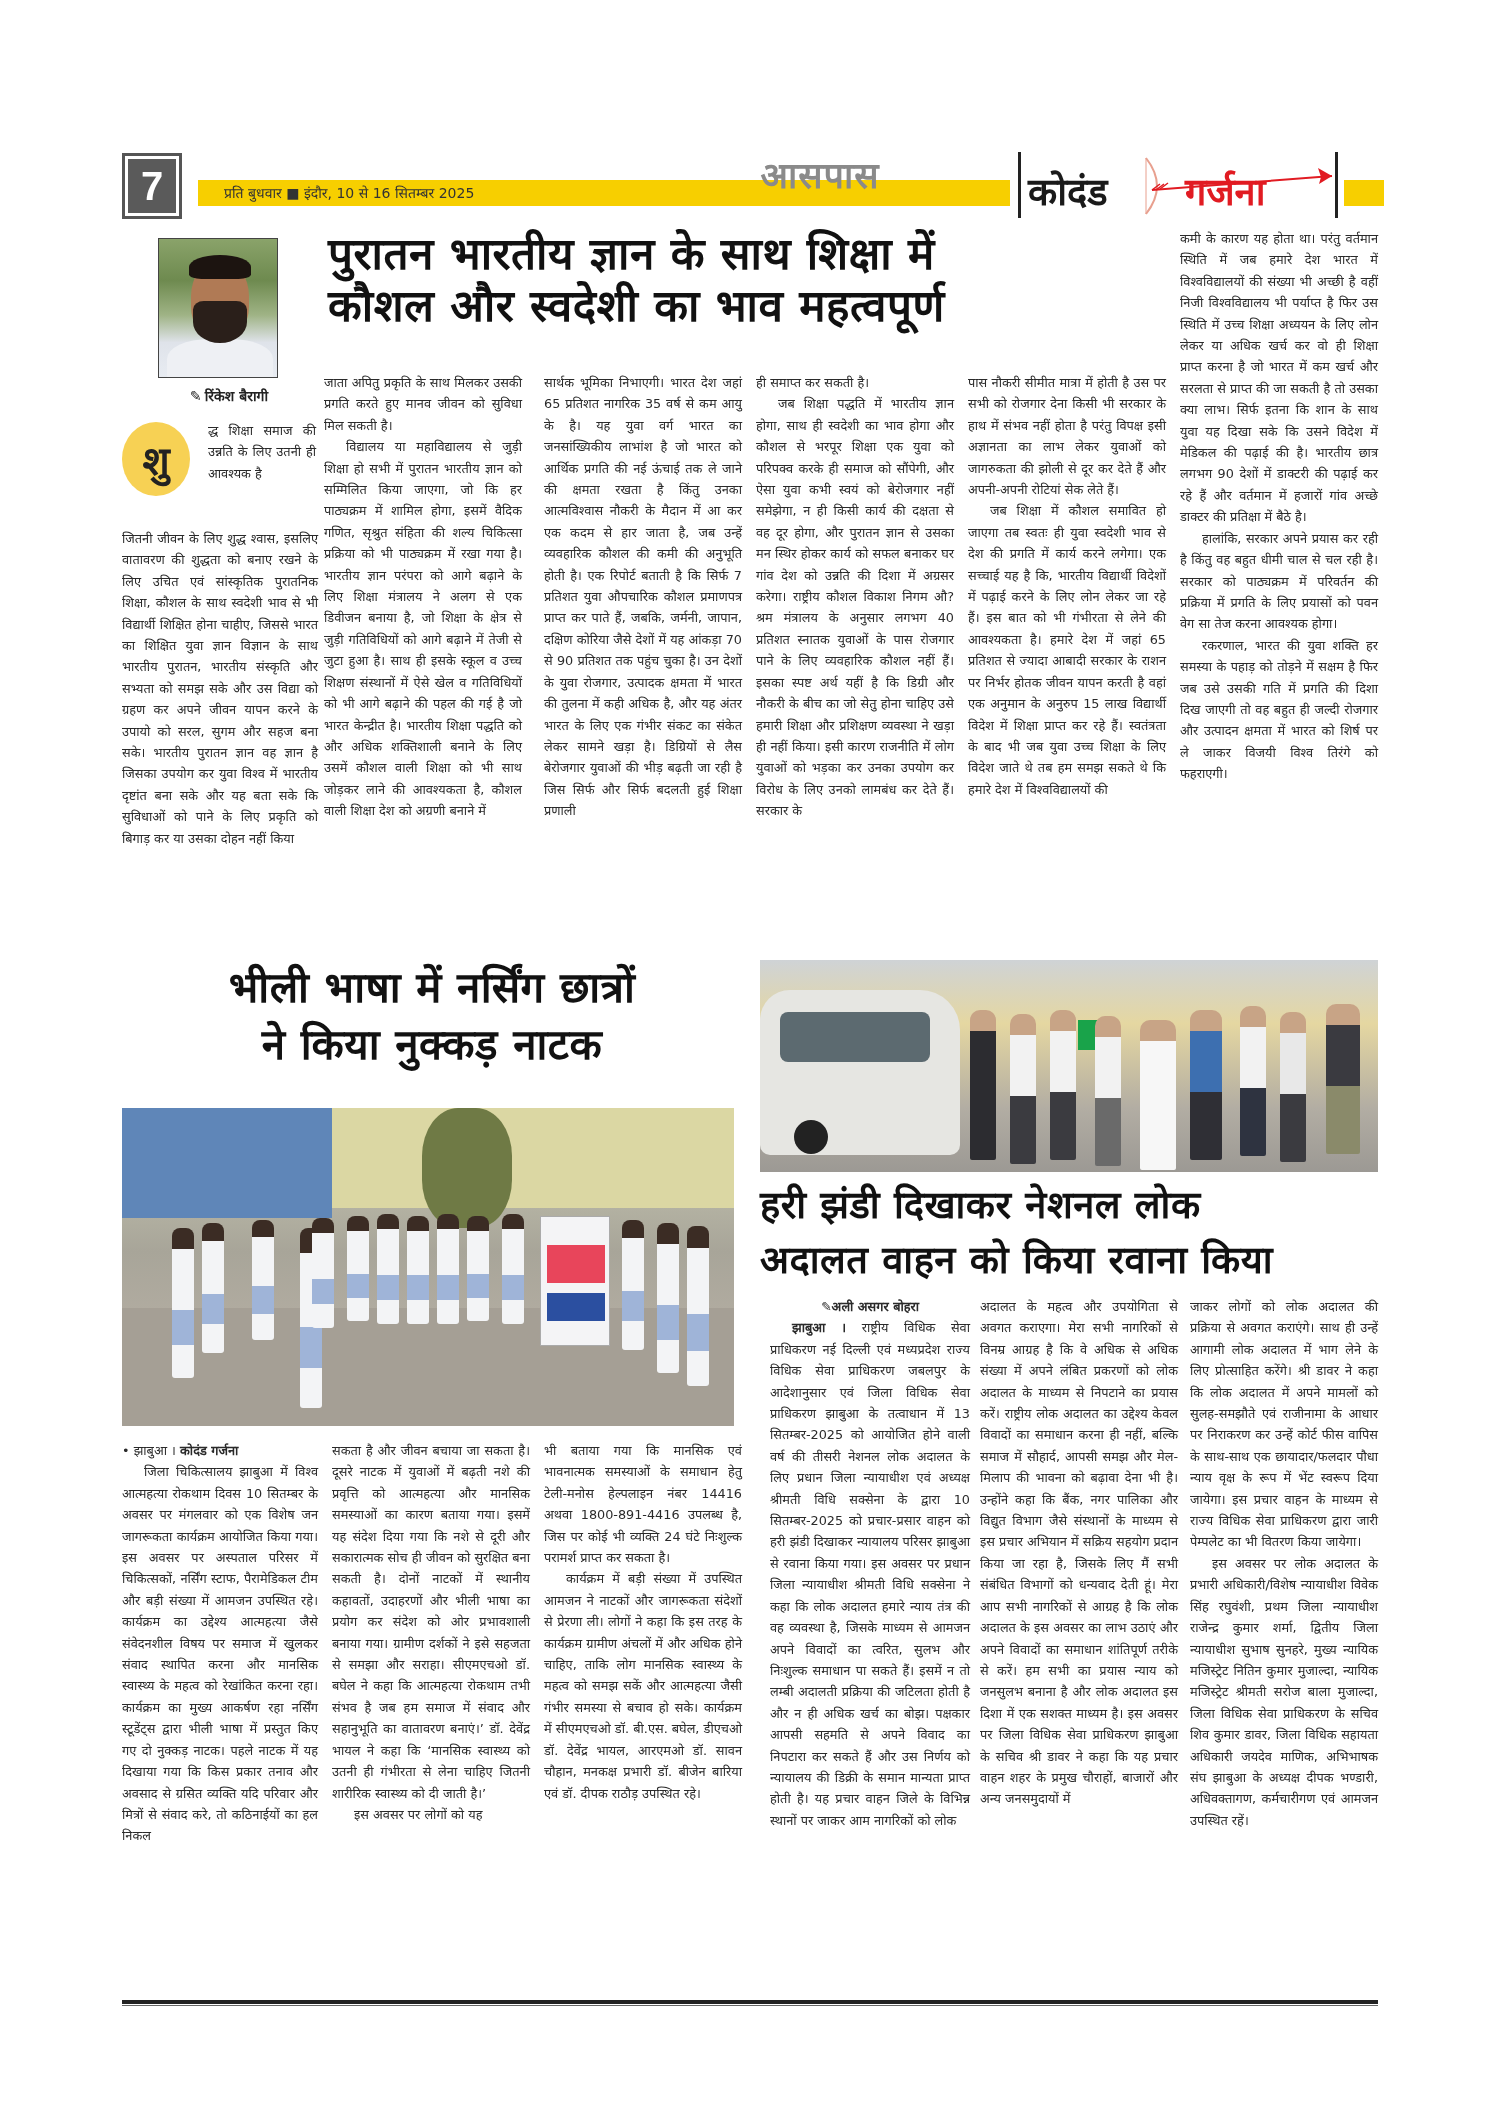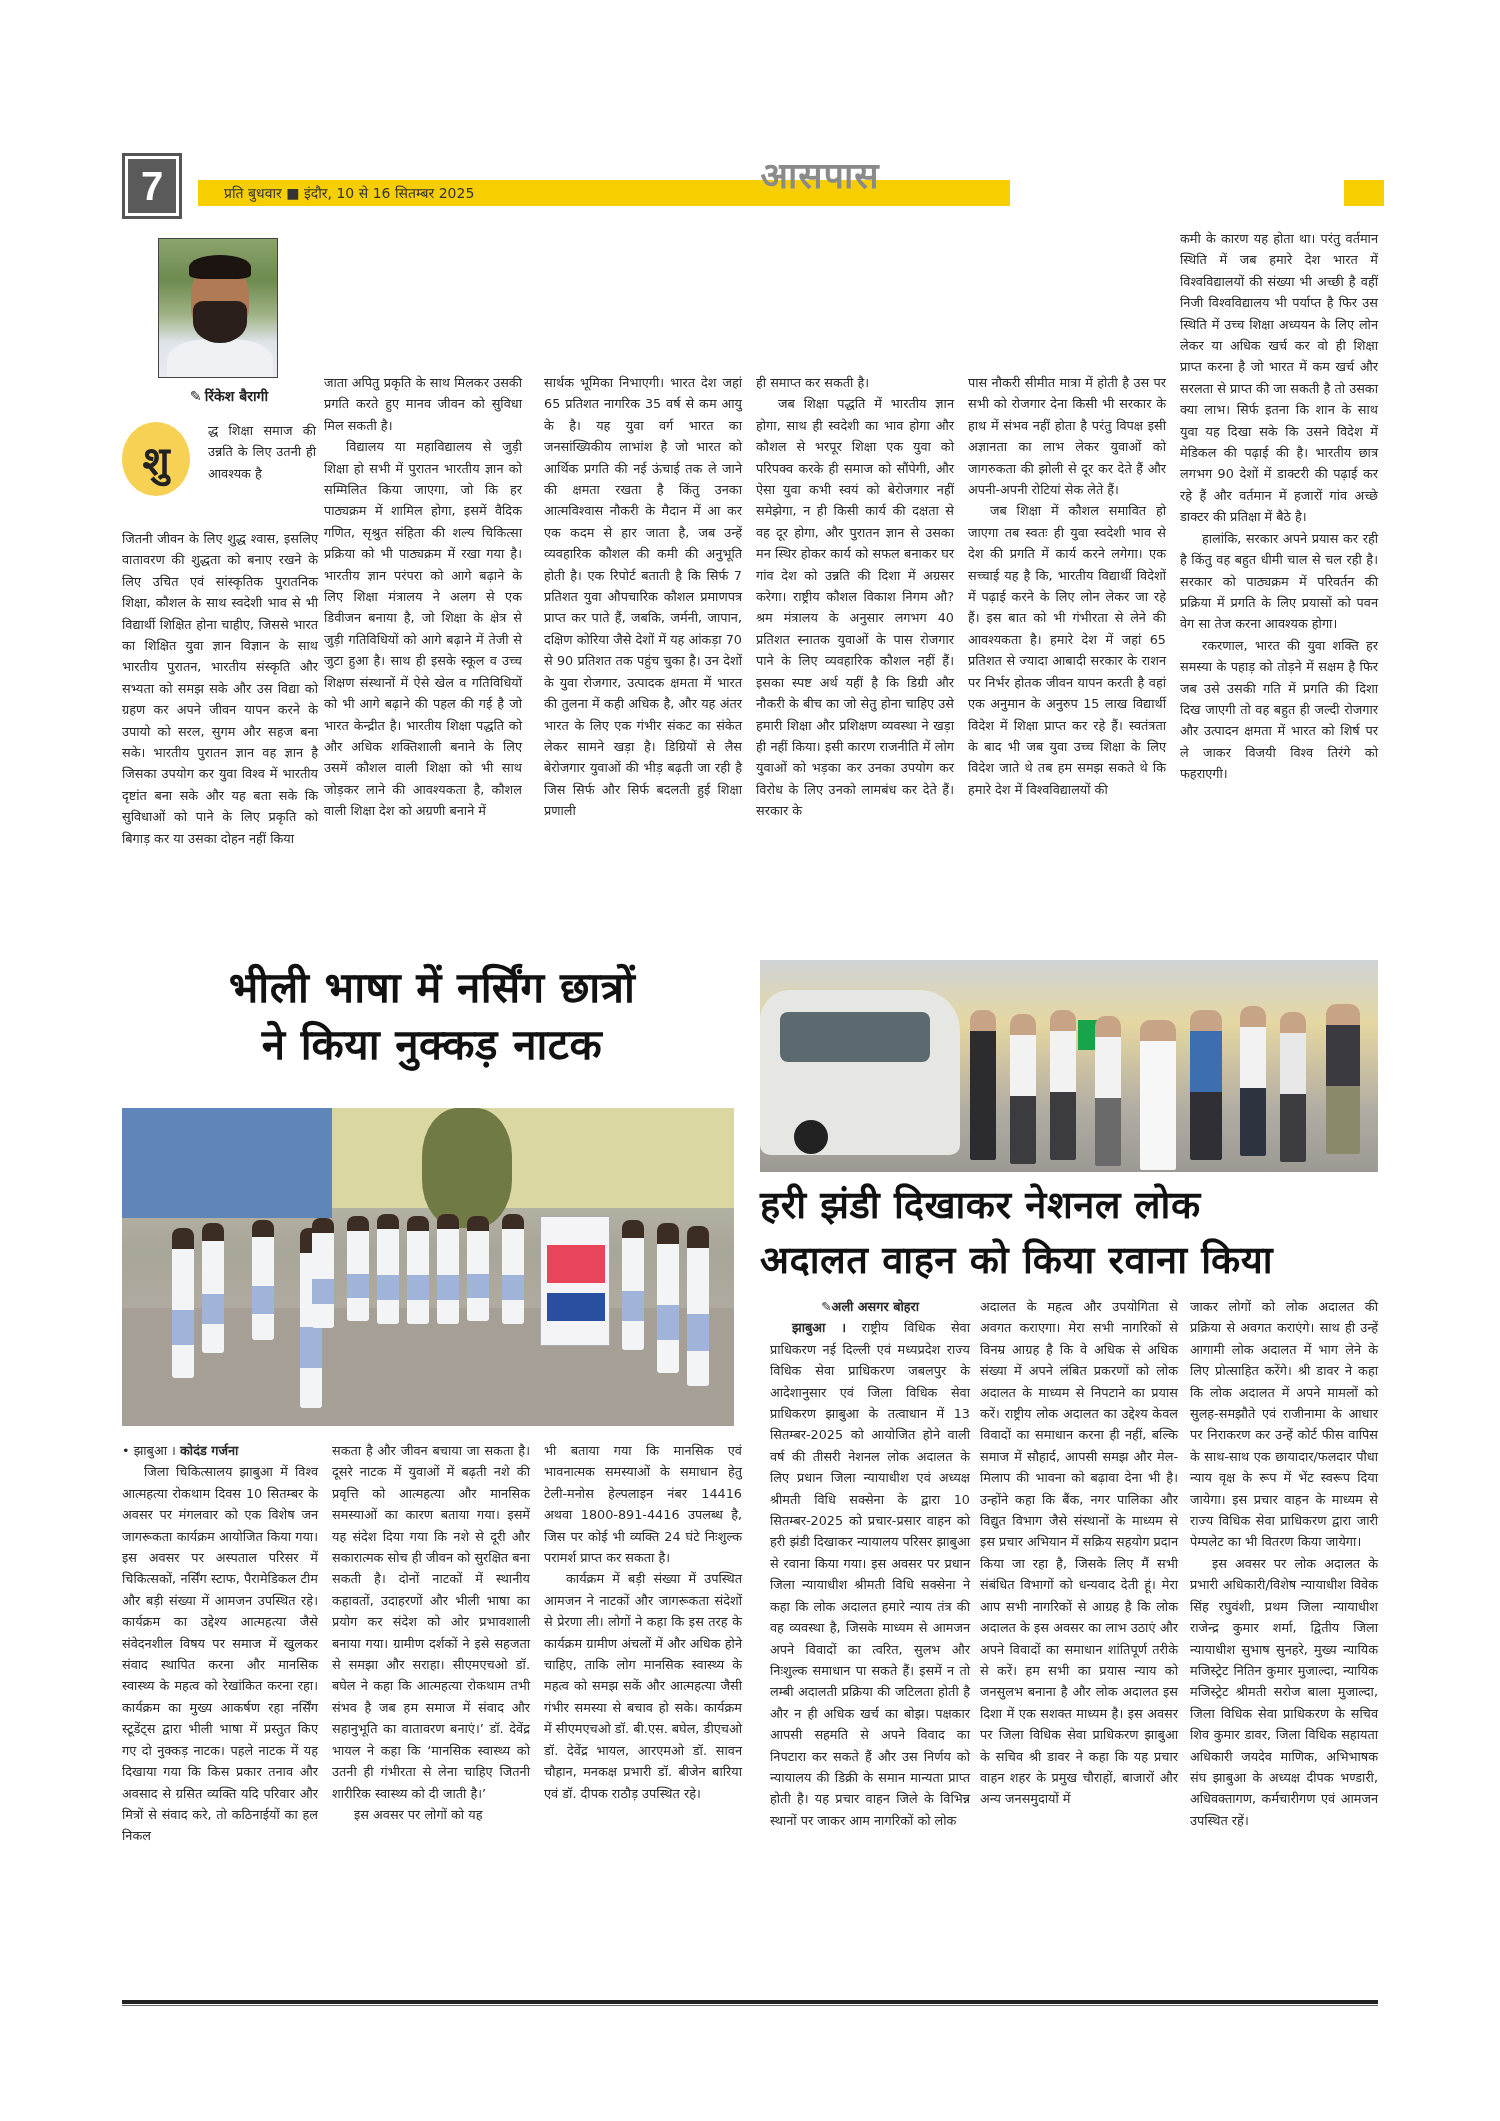--- a/index.html
+++ b/index.html
@@ -125,31 +125,48 @@
 <div class="page">
 
   <div class="page-no">
     <div class="inner">7</div>
   </div>
   <div class="yellow-bar"></div>
   <div class="yellow-bar-right"></div>
   <div class="dateline">प्रति बुधवार ■ इंदौर, 10 से 16 सितम्बर 2025</div>
   <div class="section-name">आसपास</div>
 
+  <div class="logo-wrap">
+    <div class="logo-bar-l"></div>
+    <span class="logo-kodand">कोदंड</span>
+    <svg class="logo-arrow" viewBox="0 0 200 60">
+      <path d="M8 2 Q30 30 8 58" fill="none" stroke="#e8a08f" stroke-width="2"></path>
+      <line x1="8" y1="2" x2="8" y2="58" stroke="#e8a08f" stroke-width="1"></line>
+      <line x1="14" y1="34" x2="194" y2="20" stroke="#e11b22" stroke-width="2"></line>
+      <polygon points="194,20 180,12 183,21 181,28" fill="#e11b22"></polygon>
+      <path d="M14 34 l8 -6 M18 34 l8 -6 M22 33 l8 -6" stroke="#e11b22" stroke-width="1.5"></path>
+    </svg>
+    <span class="logo-garjana">गर्जना</span>
+    <div class="logo-bar-r"></div>
+  </div>
 
   <div class="author-photo">
     <div class="shirt"></div>
     <div class="face"></div>
     <div class="hair"></div>
     <div class="beard"></div>
   </div>
   <div class="byline" style="left:160px; top:386px;">
     <span class="pen">✎</span><span>रिंकेश बैरागी</span>
   </div>
 
+  <div class="headline h1">
+    <div>पुरातन भारतीय ज्ञान के साथ शिक्षा में</div>
+    <div>कौशल और स्वदेशी का भाव महत्वपूर्ण</div>
+  </div>
 
   <div class="dropcap-wrap">
     <div class="dropcap">शु</div>
     <div class="dropcap-text">द्ध शिक्षा समाज की उन्नति के लिए उतनी ही आवश्यक है</div>
   </div>
 
   <div class="col" style="left:122px; top:528px; width:196px;">
     <p>जितनी जीवन के लिए शुद्ध श्वास, इसलिए वातावरण की शुद्धता को बनाए रखने के लिए उचित एवं सांस्कृतिक पुरातनिक शिक्षा, कौशल के साथ स्वदेशी भाव से भी विद्यार्थी शिक्षित होना चाहीए, जिससे भारत का शिक्षित युवा ज्ञान विज्ञान के साथ भारतीय पुरातन, भारतीय संस्कृति और सभ्यता को समझ सके और उस विद्या को ग्रहण कर अपने जीवन यापन करने के उपायो को सरल, सुगम और सहज बना सके। भारतीय पुरातन ज्ञान वह ज्ञान है जिसका उपयोग कर युवा विश्व में भारतीय दृष्टांत बना सके और यह बता सके कि सुविधाओं को पाने के लिए प्रकृति को बिगाड़ कर या उसका दोहन नहीं किया</p>
   </div>
   <div class="col" style="left:324px; top:372px; width:198px;">

